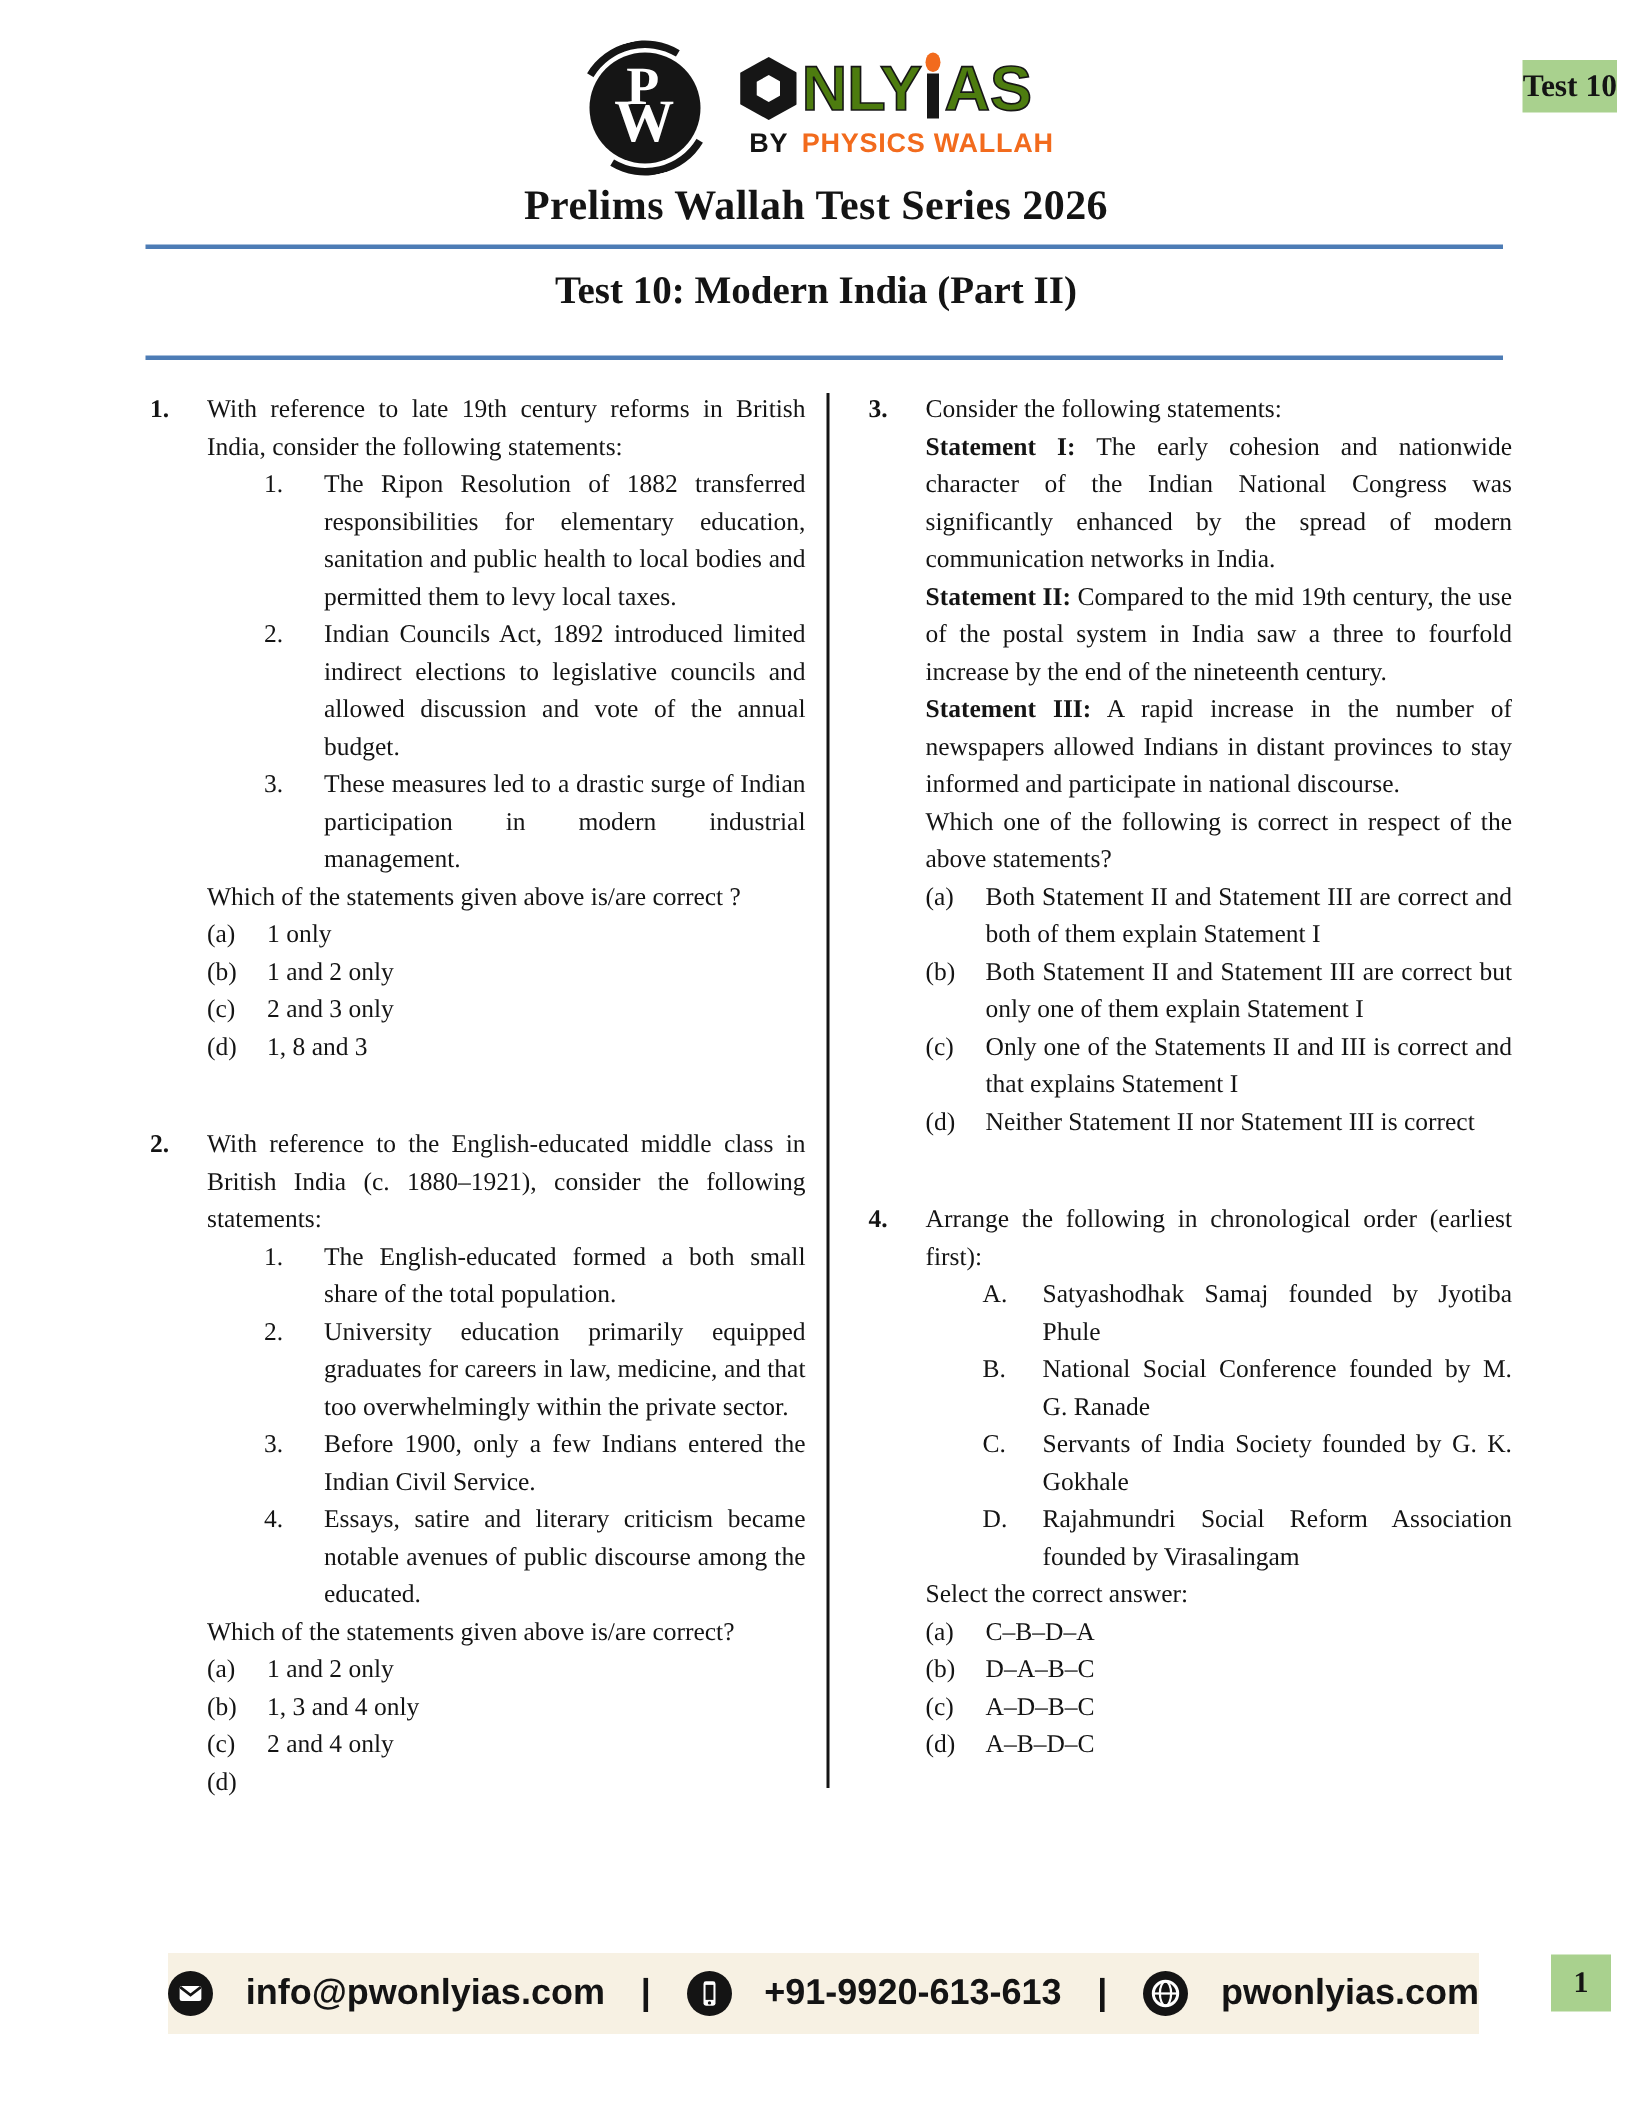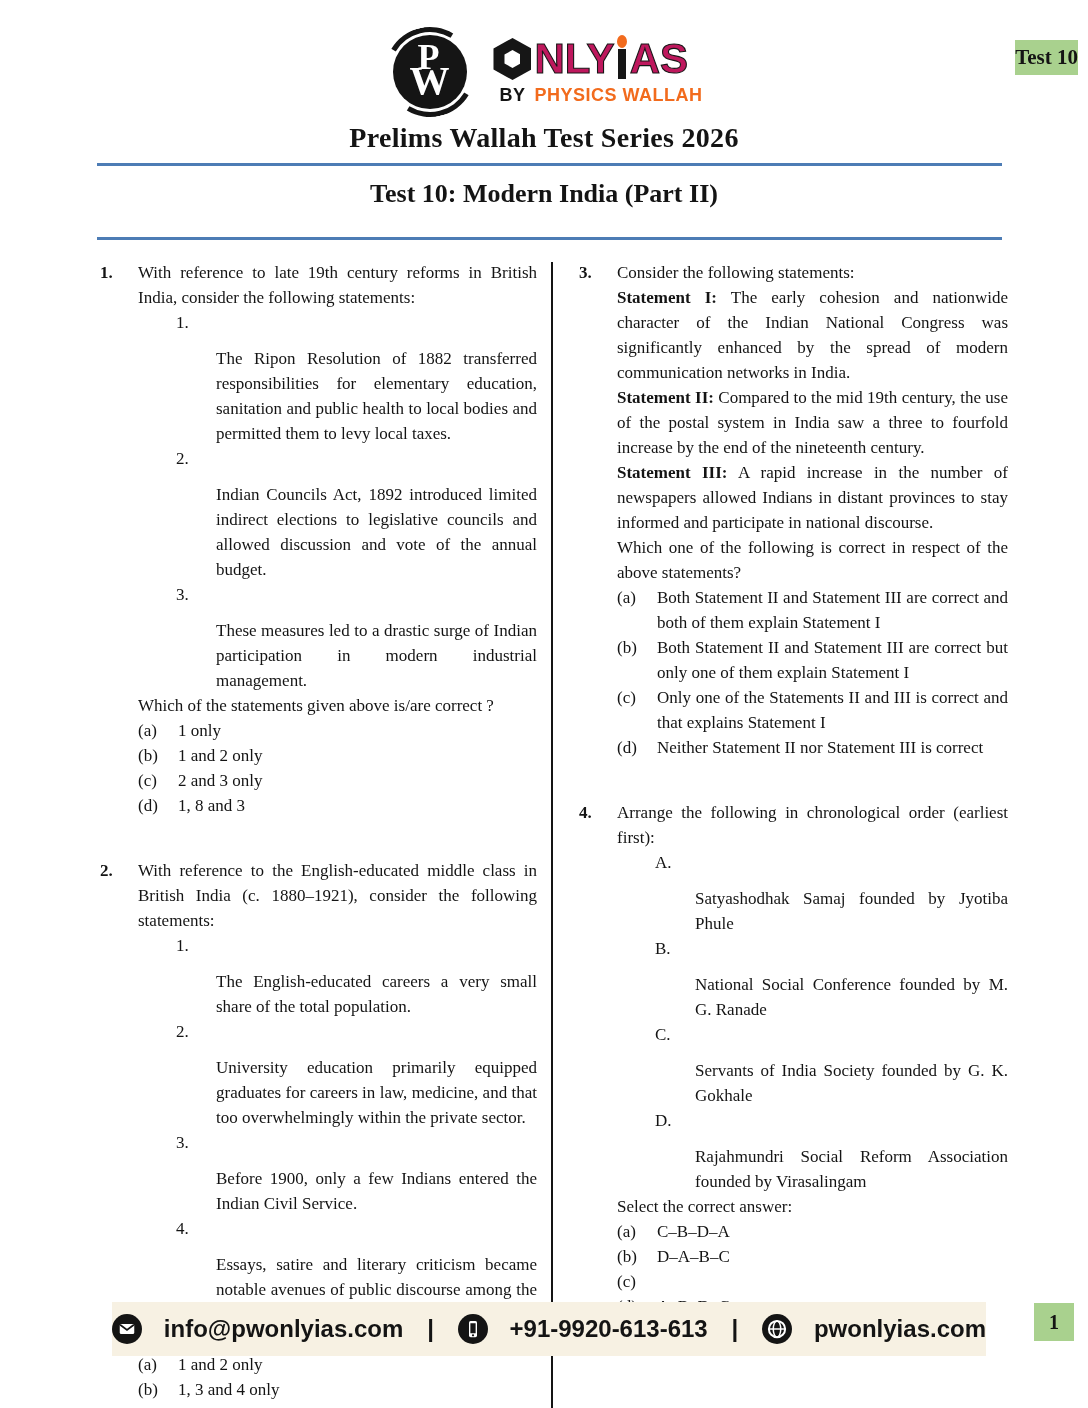--- a/index.html
+++ b/index.html
@@ -21,21 +21,21 @@
 
   .pw-mark { position:relative; width:90px; height:90px; flex-shrink:0; }
   .pw-arc-top, .pw-arc-bottom { position:absolute; inset:0; border-radius:50%; border:5px solid transparent; }
   .pw-arc-top { border-top-color:#151515; transform:rotate(-14deg); }
   .pw-arc-bottom { border-bottom-color:#151515; transform:rotate(-14deg); }
   .pw-circle { position:absolute; inset:8px; background:#151515; border-radius:50%; }
   .pw-p, .pw-w { position:absolute; color:#fff; font-weight:bold; line-height:1; }
   .pw-p { top:12px; left:32px; font-size:36px; }
   .pw-w { top:34px; left:24px; font-size:40px; }
 
-  .brand-line { display:flex; align-items:flex-end; font-family:"Liberation Sans",sans-serif; font-weight:bold; font-size:42px; line-height:1; color:#be185d; -webkit-text-stroke:1.1px #161616; }
+  .brand-line { display:flex; align-items:flex-end; font-family:"Liberation Sans",sans-serif; font-weight:bold; font-size:42px; line-height:1; color:#4d7c0f; -webkit-text-stroke:1.1px #161616; }
   .hex-o { width:38px; height:42px; position:relative; margin-right:3px; }
   .hex-o .outer { position:absolute; inset:0; background:#161616; clip-path:polygon(50% 0%,100% 25%,100% 75%,50% 100%,0% 75%,0% 25%); }
   .hex-o .inner { position:absolute; left:11px; right:11px; top:12px; bottom:12px; background:#fff; clip-path:polygon(50% 0%,100% 25%,100% 75%,50% 100%,0% 75%,0% 25%); }
   .i-glyph { position:relative; width:8px; height:30px; background:#161616; margin:0 4px 1px 3px; }
   .i-dot { position:absolute; top:-14px; left:-1px; width:10px; height:13px; border-radius:50%; background:var(--brand-orange,#f26b1d); }
   .by-line { display:flex; gap:9px; font-family:"Liberation Sans",sans-serif; font-weight:bold; font-size:18px; letter-spacing:.5px; margin:5px 0 0 6px; }
   .by-brand { color:var(--brand-orange,#f26b1d); }
 
   .series-title { text-align:center; font-size:28px; font-weight:bold; margin-top:4px; letter-spacing:.3px; }
   .rule { height:3px; background:var(--accent-blue,#4d7cb5); margin-left:97px; margin-right:86px; }
@@ -49,21 +49,21 @@
   .col-right { width:429px; flex-shrink:0; }
 
   .question { display:flex; font-size:17px; line-height:25px; }
   .question + .question { margin-top:40px; }
   .q-num { width:38px; flex-shrink:0; font-weight:bold; }
   .q-body { flex:1; min-width:0; }
   .q-body p { margin:0; }
   .jt { text-align:justify; }
   .statement { display:flex; padding-left:38px; }
   .s-label { width:40px; flex-shrink:0; }
-  .s-text { flex:1; text-align:justify;margin-top:36px; }
+  .s-text { flex:1; text-align:justify; }
   .option { display:flex; }
   .o-label { width:40px; flex-shrink:0; }
   .o-text { flex:1; text-align:justify; }
   .inline-label { font-weight:bold; }
 
   
   .footer-bar {
     position:absolute; top:1302px; left:112px; width:874px; height:54px;
     background:var(--footer-cream,#f7f1e3);
     display:flex; align-items:center; justify-content:space-between; gap:11px;
@@ -156,21 +156,21 @@
         </div>
       </div>
     </div>
 
     <div class="question">
       <div class="q-num">2.</div>
       <div class="q-body">
         <p class="jt">With reference to the English-educated middle class in British India (c. 1880–1921), consider the following statements:</p>
         <div class="statement">
           <span class="s-label">1.</span>
-          <span class="s-text">The English-educated careers a very small share of the total population.</span>
+          <span class="s-text">The English-educated formed a both small share of the total population.</span>
         </div>
         <div class="statement">
           <span class="s-label">2.</span>
           <span class="s-text">University education primarily equipped graduates for careers in law, medicine, and that too overwhelmingly within the private sector.</span>
         </div>
         <div class="statement">
           <span class="s-label">3.</span>
           <span class="s-text">Before 1900, only a few Indians entered the Indian Civil Service.</span>
         </div>
         <div class="statement">
@@ -253,20 +253,21 @@
         <div class="option">
           <span class="o-label">(a)</span>
           <span class="o-text">C–B–D–A</span>
         </div>
         <div class="option">
           <span class="o-label">(b)</span>
           <span class="o-text">D–A–B–C</span>
         </div>
         <div class="option">
           <span class="o-label">(c)</span>
+          <span class="o-text">A–D–B–C</span>
         </div>
         <div class="option">
           <span class="o-label">(d)</span>
           <span class="o-text">A–B–D–C</span>
         </div>
       </div>
     </div>
 
   </div>
 </div>

